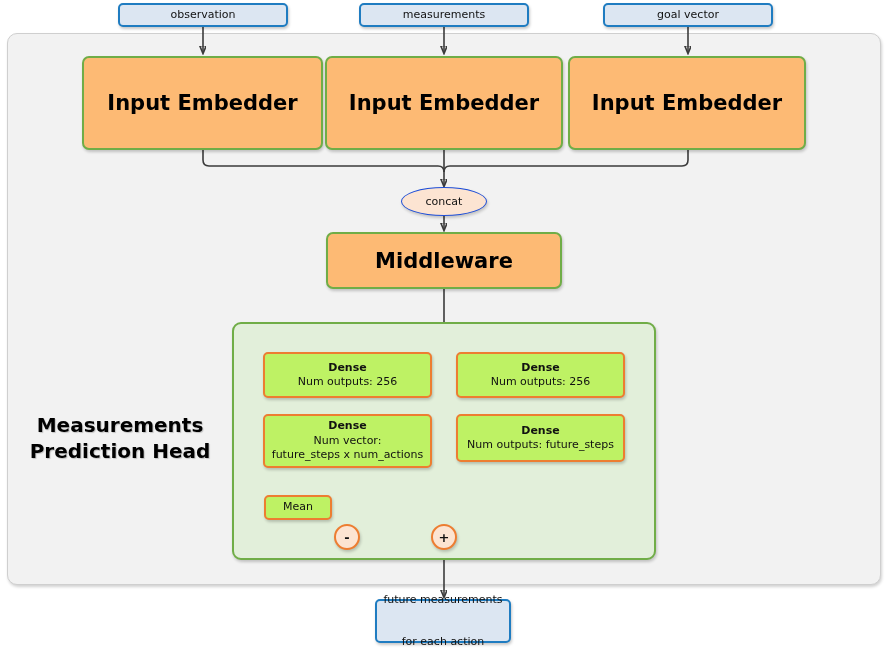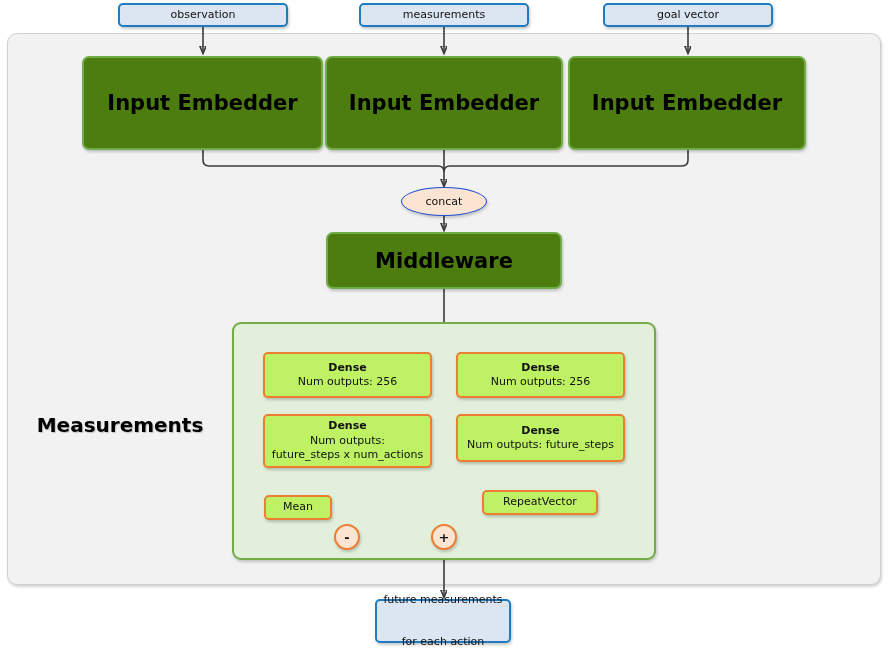--- a/index.html
+++ b/index.html
@@ -47,21 +47,21 @@
     border: 2px solid #1f7cc1;
     border-radius: 5px;
     box-shadow: 1px 2px 3px rgba(0,0,0,0.22);
     color: #111111;
     font-size: 11px;
     line-height: 14px;
   }
 
   
   .green-box {
-    background: #4d7c0f;
+    background: #fdba74;
     border: 2px solid #70ad47;
     border-radius: 7px;
     box-shadow: 1px 2px 3px rgba(0,0,0,0.20);
     color: #000000;
   }
   .green-box.big-label {
     font-size: 21px;
     font-weight: bold;
   }
   .green-container {
@@ -199,30 +199,31 @@
   </div>
 
   <div class="node green-box big-label" style="left:326px; top:232px; width:236px; height:57px;">
     <span>Middleware</span>
   </div>
 
   <div class="green-container node" style="left:232px; top:322px; width:424px; height:238px;"></div>
 
   <div class="head-title" style="left:20px; top:412px; width:200px;">
     <div>Measurements</div>
+    <div>Prediction Head</div>
   </div>
 
   <div class="node orange-box" style="left:263px; top:352px; width:169px; height:46px;">
     <span class="ttl">Dense</span>
     <span>Num outputs: 256</span>
   </div>
 
   <div class="node orange-box" style="left:263px; top:414px; width:169px; height:54px;">
     <span class="ttl">Dense</span>
-    <span>Num outputs:</span>
+    <span>Num vector:</span>
     <span>future_steps x num_actions</span>
   </div>
 
   <div class="node orange-box" style="left:264px; top:495px; width:68px; height:25px;">
     <span>Mean</span>
   </div>
 
   <div class="node circle-op" style="left:334px; top:524px; width:26px; height:26px;">
     <span>-</span>
   </div>
@@ -230,23 +231,20 @@
   <div class="node orange-box" style="left:456px; top:352px; width:169px; height:46px;">
     <span class="ttl">Dense</span>
     <span>Num outputs: 256</span>
   </div>
 
   <div class="node orange-box" style="left:456px; top:414px; width:169px; height:48px;">
     <span class="ttl">Dense</span>
     <span>Num outputs: future_steps</span>
   </div>
 
-  <div class="node orange-box" style="left:482px; top:490px; width:116px; height:25px;">
-    <span>RepeatVector</span>
-  </div>
 
   <div class="node circle-op" style="left:431px; top:524px; width:26px; height:26px;">
     <span>+</span>
   </div>
 
   <div class="node io-box" style="left:375px; top:599px; width:136px; height:44px;gap:28px;">
     <span>future measurements</span>
     <span>for each action</span>
   </div>
 

